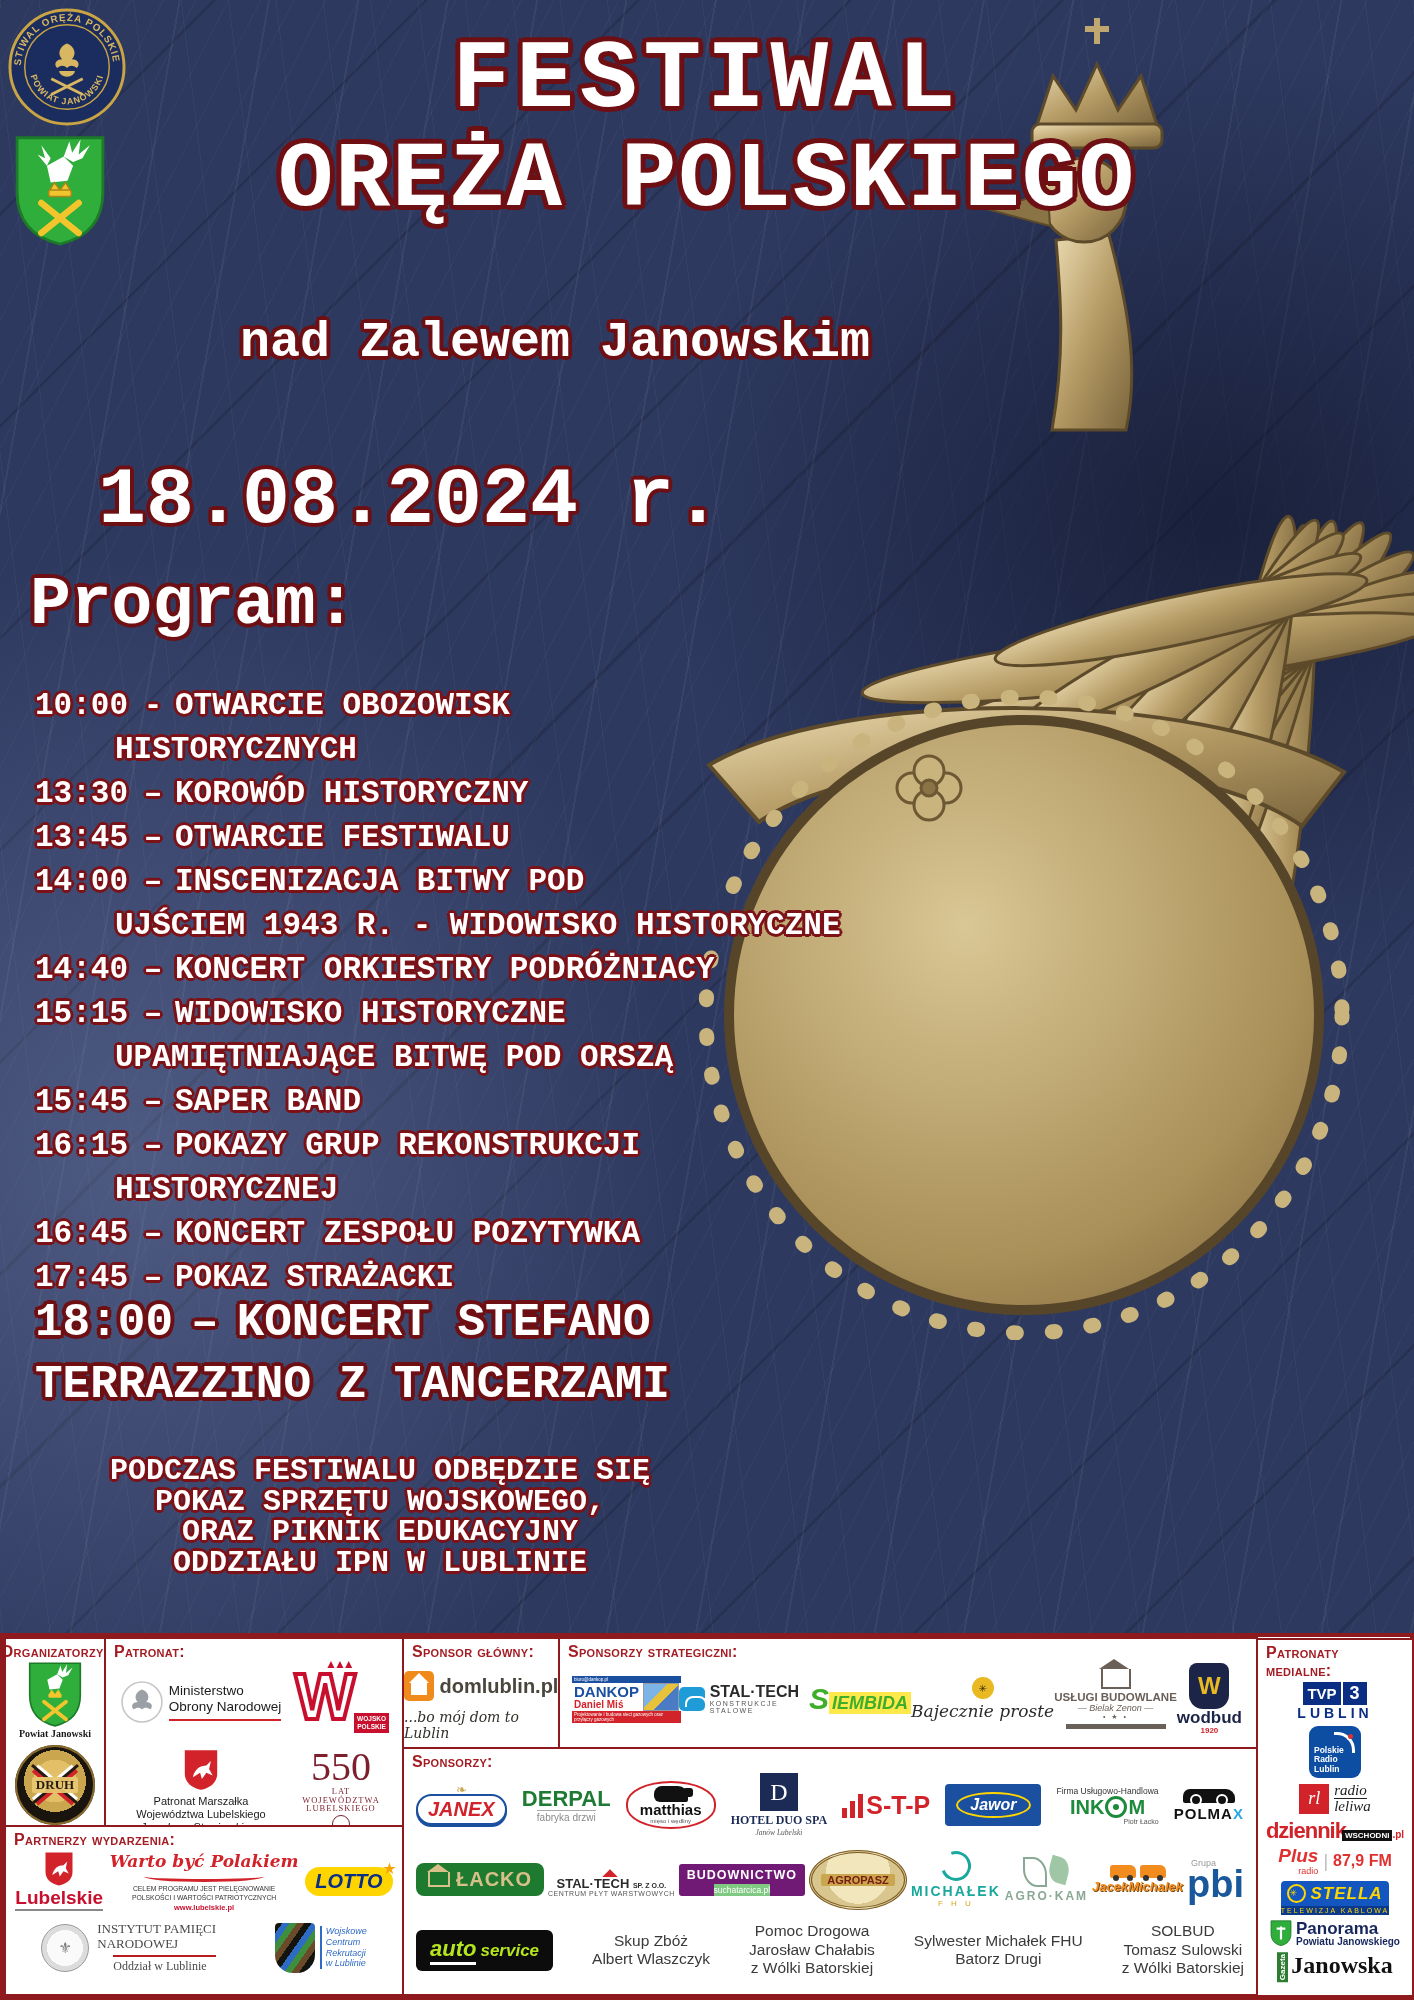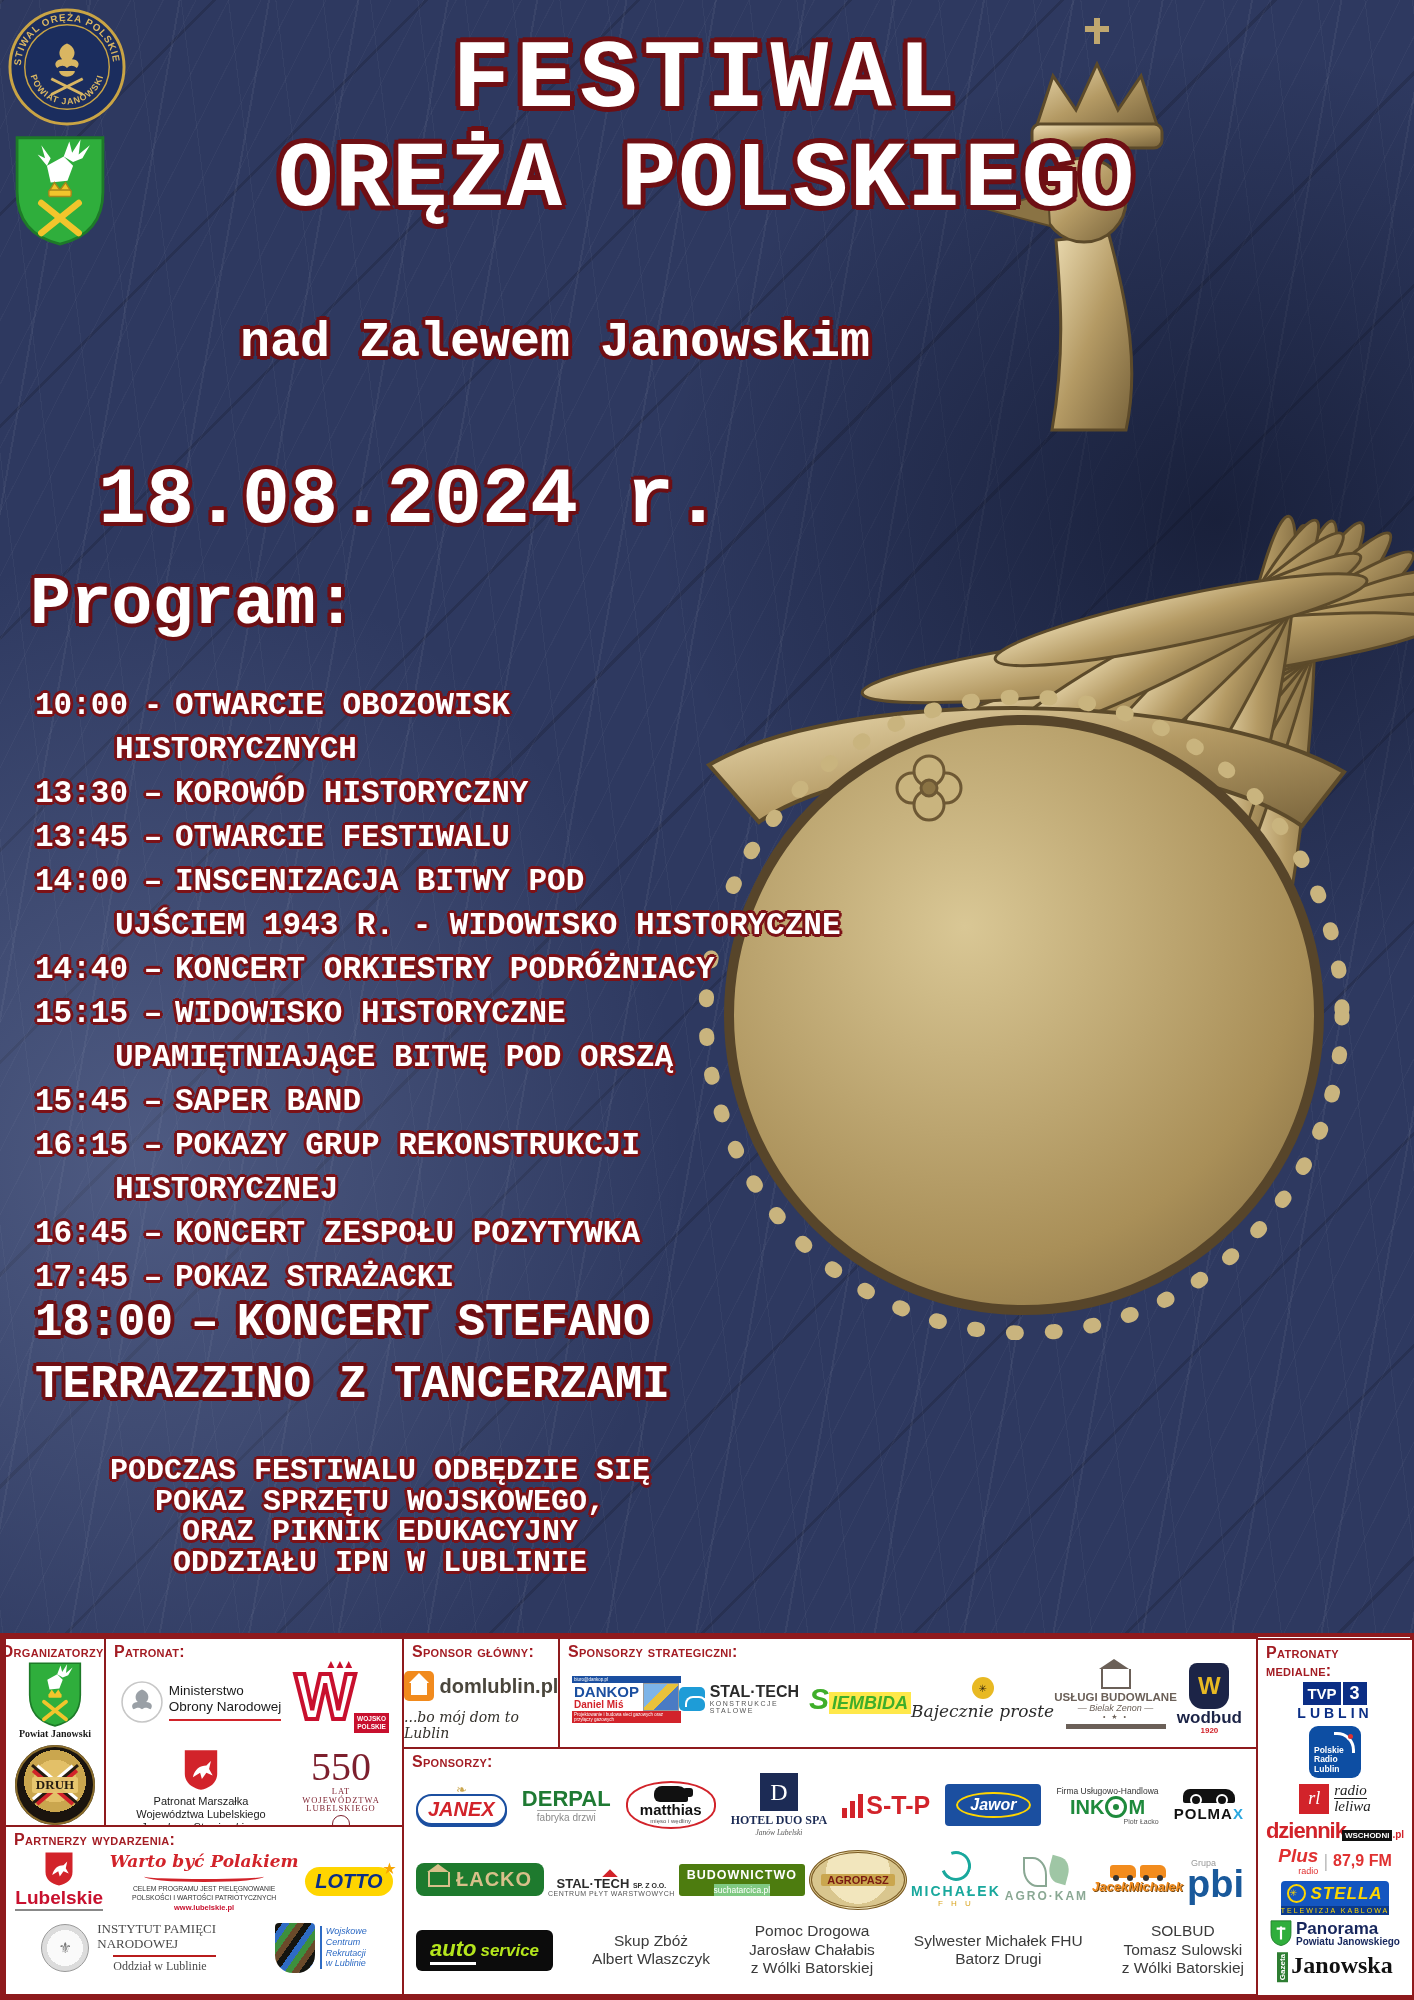--- a/index.html
+++ b/index.html
@@ -145,21 +145,21 @@
   .polmax-name .x{color:#2aa7df;}
   .lacko{background:#1e7a2e;border-radius:8px;padding:5px 12px;display:flex;align-items:center;gap:6px;}
   .lacko-house{width:18px;height:13px;border:2px solid #d8c08a;border-top:none;position:relative;}
   .lacko-house:before{content:"";position:absolute;left:-3px;top:-8px;border-left:11px solid transparent;border-right:11px solid transparent;border-bottom:8px solid #d8c08a;}
   .lacko-name{color:#d8c08a;font-weight:900;font-size:20px;letter-spacing:1px;}
   .ct-roof{width:54px;height:14px;overflow:hidden;margin:0 auto;}
   .ct-roof:before{content:"";display:block;width:38px;height:38px;border:7px solid #d2232a;transform:rotate(45deg) translate(12px,12px);}
   .ct-name{font-weight:bold;color:#2b2b2b;font-size:13px;line-height:1;}
   .ct-name .sm{font-size:7px;}
   .ct-sub{font-size:7px;color:#555;letter-spacing:.5px;}
-  .bud{background:#4d7c0f;padding:4px 8px 0 8px;border-radius:3px;color:#fff;}
+  .bud{background:#701a75;padding:4px 8px 0 8px;border-radius:3px;color:#fff;}
   .bud-name{font-weight:bold;font-size:12.5px;letter-spacing:1px;}
   .bud-strip{background:#7fc982;font-size:8.5px;margin:2px -8px 0 -8px;padding:1px 0;}
   .agropasz{width:92px;height:54px;border-radius:50%;background:radial-gradient(circle at 50% 35%, #f2e6bd 0 55%, #d9c68e 55% 100%);border:3px double #7a5a22;display:flex;align-items:center;justify-content:center;}
   .agropasz span{background:#caa64e;color:#7a1b12;font-weight:bold;font-size:11px;padding:0 6px;border-radius:2px;}
   .swirl{width:24px;height:24px;border:3px solid #19a89d;border-left-color:transparent;border-radius:50%;transform:rotate(25deg);margin-bottom:2px;}
   .michalek-name{color:#19a89d;font-weight:bold;font-size:14px;letter-spacing:2px;}
   .michalek-sub{color:#d9a521;font-size:8px;letter-spacing:3px;}
   .leaves{display:flex;gap:2px;margin-bottom:2px;}
   .leaf{width:20px;height:26px;border-radius:0 60% 0 60%;}
   .leaf.a{border:2px solid #8aa894;background:#fff;}

